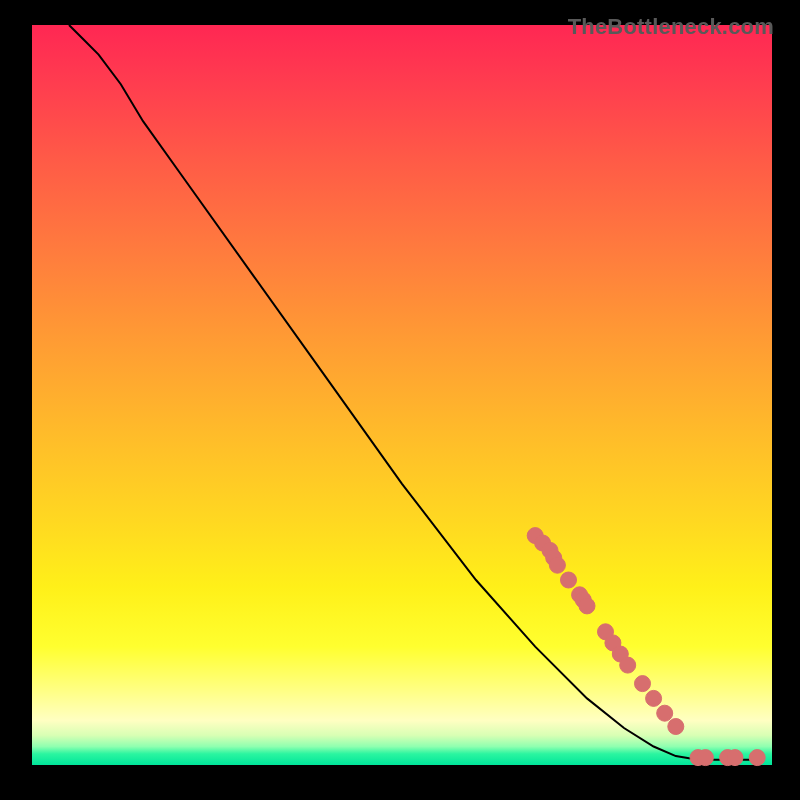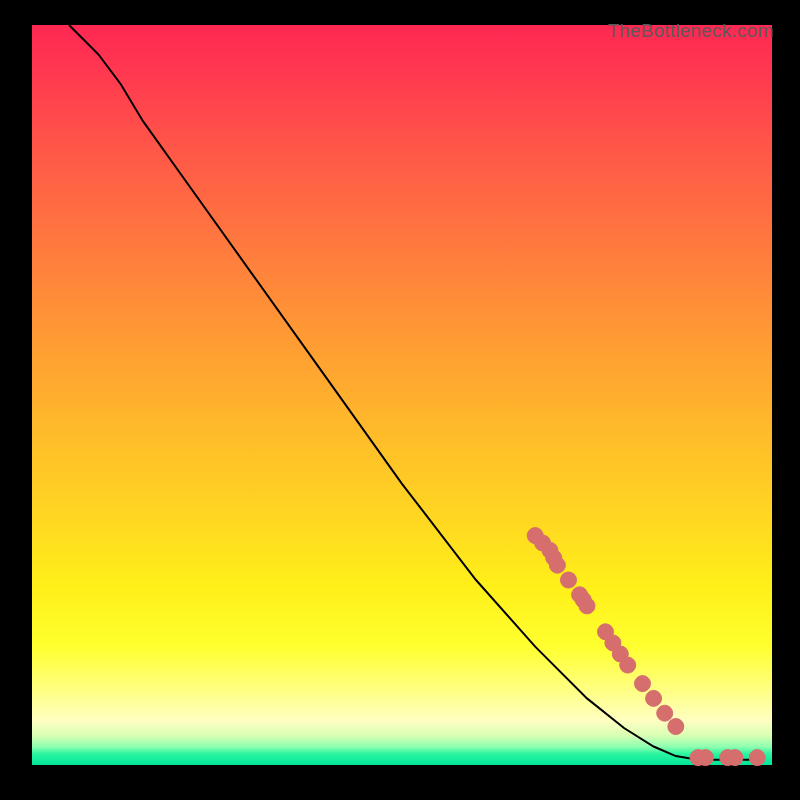--- a/index.html
+++ b/index.html
@@ -45,25 +45,25 @@
   svg.overlay {
     position: absolute;
     left: 32px;
     top: 25px;
     width: 740px;
     height: 740px;
     overflow: visible;
   }
   .watermark {
     position: absolute;
-    top: 20px;
+    top: 14px;
     right: 26px;
     color: #595959;
-    font-size: 19px;
-    font-weight: 400;
+    font-size: 22px;
+    font-weight: 700;
     letter-spacing: 0.2px;
     white-space: nowrap;
   }
 </style>
 </head>
 <body>
 
 <div class="stage">
 
   <div class="plot-area"></div>

